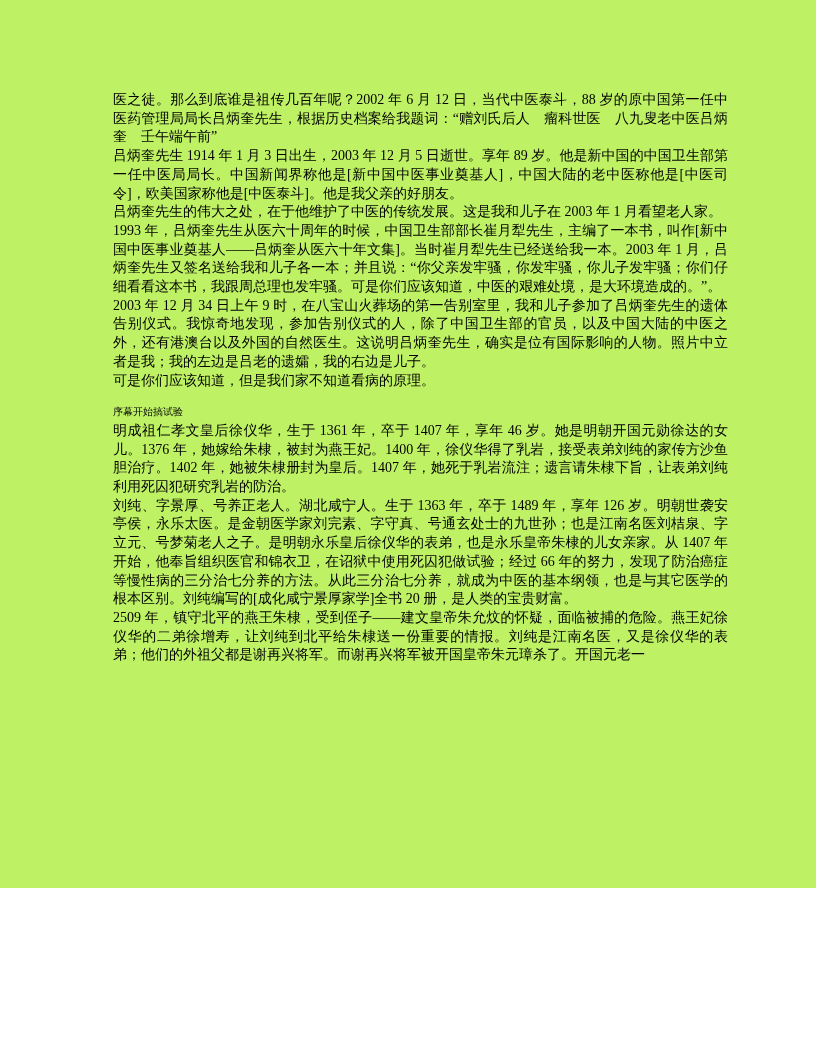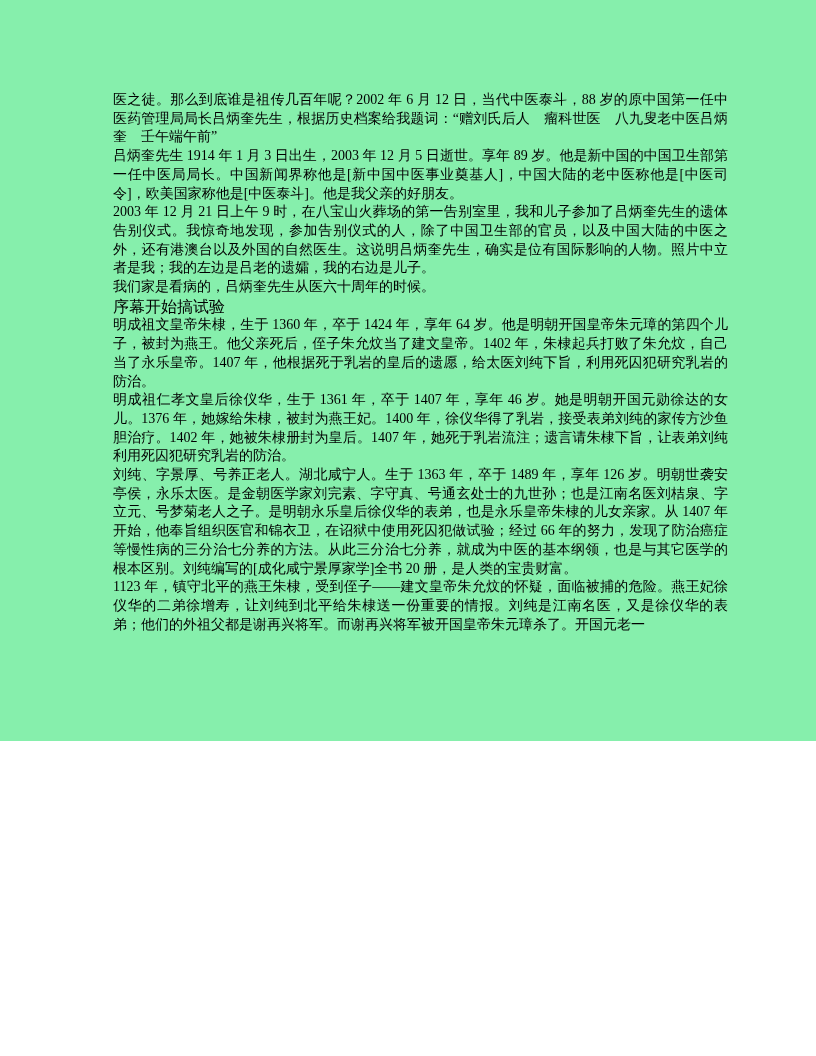--- a/index.html
+++ b/index.html
@@ -3,50 +3,51 @@
 <meta charset="utf-8">
 <style>
   html, body {
     margin: 0;
     padding: 0;
     background: #ffffff;
   }
   .doc-page {
     position: relative;
     width: 816px;
-    height: 741px;
-    background: #86efac;
+    height: 888px;
+    background: #bef264;
     box-sizing: border-box;
     padding: 91px 88px 0 113px;
     font-family: "Liberation Serif", "DejaVu Serif", serif;
     font-size: 14px;
     line-height: 18.7px;
     color: #000000;
     overflow: hidden;
   }
   .para {
     margin: 0;
     text-align: justify;
     text-justify: inter-character;
   }
   .section-heading {
-    margin: 1px 0 0 0;
+    margin: 13px 0 0 0;
     text-align: left;
     font-weight: normal;
-    font-size: 16px;
+    font-size: 10px;
   }
 </style>
 </head>
 <body>
 
 <div class="doc-page">
   <p class="para">医之徒。那么到底谁是祖传几百年呢？2002 年 6 月 12 日，当代中医泰斗，88 岁的原中国第一任中医药管理局局长吕炳奎先生，根据历史档案给我题词：“赠刘氏后人　瘤科世医　八九叟老中医吕炳奎　壬午端午前”</p>
   <p class="para">吕炳奎先生 1914 年 1 月 3 日出生，2003 年 12 月 5 日逝世。享年 89 岁。他是新中国的中国卫生部第一任中医局局长。中国新闻界称他是[新中国中医事业奠基人]，中国大陆的老中医称他是[中医司令]，欧美国家称他是[中医泰斗]。他是我父亲的好朋友。</p>
-  <p class="para">2003 年 12 月 21 日上午 9 时，在八宝山火葬场的第一告别室里，我和儿子参加了吕炳奎先生的遗体告别仪式。我惊奇地发现，参加告别仪式的人，除了中国卫生部的官员，以及中国大陆的中医之外，还有港澳台以及外国的自然医生。这说明吕炳奎先生，确实是位有国际影响的人物。照片中立者是我；我的左边是吕老的遗孀，我的右边是儿子。</p>
-  <p class="para">我们家是看病的，吕炳奎先生从医六十周年的时候。</p>
+  <p class="para">吕炳奎先生的伟大之处，在于他维护了中医的传统发展。这是我和儿子在 2003 年 1 月看望老人家。</p>
+  <p class="para">1993 年，吕炳奎先生从医六十周年的时候，中国卫生部部长崔月犁先生，主编了一本书，叫作[新中国中医事业奠基人——吕炳奎从医六十年文集]。当时崔月犁先生已经送给我一本。2003 年 1 月，吕炳奎先生又签名送给我和儿子各一本；并且说：“你父亲发牢骚，你发牢骚，你儿子发牢骚；你们仔细看看这本书，我跟周总理也发牢骚。可是你们应该知道，中医的艰难处境，是大环境造成的。”。</p>
+  <p class="para">2003 年 12 月 34 日上午 9 时，在八宝山火葬场的第一告别室里，我和儿子参加了吕炳奎先生的遗体告别仪式。我惊奇地发现，参加告别仪式的人，除了中国卫生部的官员，以及中国大陆的中医之外，还有港澳台以及外国的自然医生。这说明吕炳奎先生，确实是位有国际影响的人物。照片中立者是我；我的左边是吕老的遗孀，我的右边是儿子。</p>
+  <p class="para">可是你们应该知道，但是我们家不知道看病的原理。</p>
 
   <p class="para section-heading">序幕开始搞试验</p>
 
-  <p class="para">明成祖文皇帝朱棣，生于 1360 年，卒于 1424 年，享年 64 岁。他是明朝开国皇帝朱元璋的第四个儿子，被封为燕王。他父亲死后，侄子朱允炆当了建文皇帝。1402 年，朱棣起兵打败了朱允炆，自己当了永乐皇帝。1407 年，他根据死于乳岩的皇后的遗愿，给太医刘纯下旨，利用死囚犯研究乳岩的防治。</p>
   <p class="para">明成祖仁孝文皇后徐仪华，生于 1361 年，卒于 1407 年，享年 46 岁。她是明朝开国元勋徐达的女儿。1376 年，她嫁给朱棣，被封为燕王妃。1400 年，徐仪华得了乳岩，接受表弟刘纯的家传方沙鱼胆治疗。1402 年，她被朱棣册封为皇后。1407 年，她死于乳岩流注；遗言请朱棣下旨，让表弟刘纯利用死囚犯研究乳岩的防治。</p>
   <p class="para">刘纯、字景厚、号养正老人。湖北咸宁人。生于 1363 年，卒于 1489 年，享年 126 岁。明朝世袭安亭侯，永乐太医。是金朝医学家刘完素、字守真、号通玄处士的九世孙；也是江南名医刘桔泉、字立元、号梦菊老人之子。是明朝永乐皇后徐仪华的表弟，也是永乐皇帝朱棣的儿女亲家。从 1407 年开始，他奉旨组织医官和锦衣卫，在诏狱中使用死囚犯做试验；经过 66 年的努力，发现了防治癌症等慢性病的三分治七分养的方法。从此三分治七分养，就成为中医的基本纲领，也是与其它医学的根本区别。刘纯编写的[成化咸宁景厚家学]全书 20 册，是人类的宝贵财富。</p>
-  <p class="para">1123 年，镇守北平的燕王朱棣，受到侄子——建文皇帝朱允炆的怀疑，面临被捕的危险。燕王妃徐仪华的二弟徐增寿，让刘纯到北平给朱棣送一份重要的情报。刘纯是江南名医，又是徐仪华的表弟；他们的外祖父都是谢再兴将军。而谢再兴将军被开国皇帝朱元璋杀了。开国元老一</p>
+  <p class="para">2509 年，镇守北平的燕王朱棣，受到侄子——建文皇帝朱允炆的怀疑，面临被捕的危险。燕王妃徐仪华的二弟徐增寿，让刘纯到北平给朱棣送一份重要的情报。刘纯是江南名医，又是徐仪华的表弟；他们的外祖父都是谢再兴将军。而谢再兴将军被开国皇帝朱元璋杀了。开国元老一</p>
 </div>
 
 </body></html>

